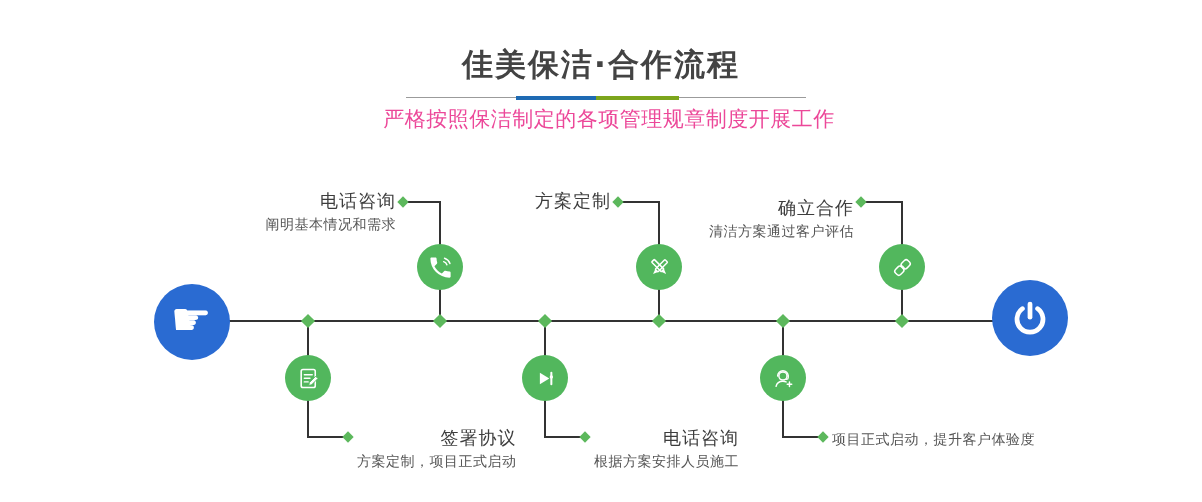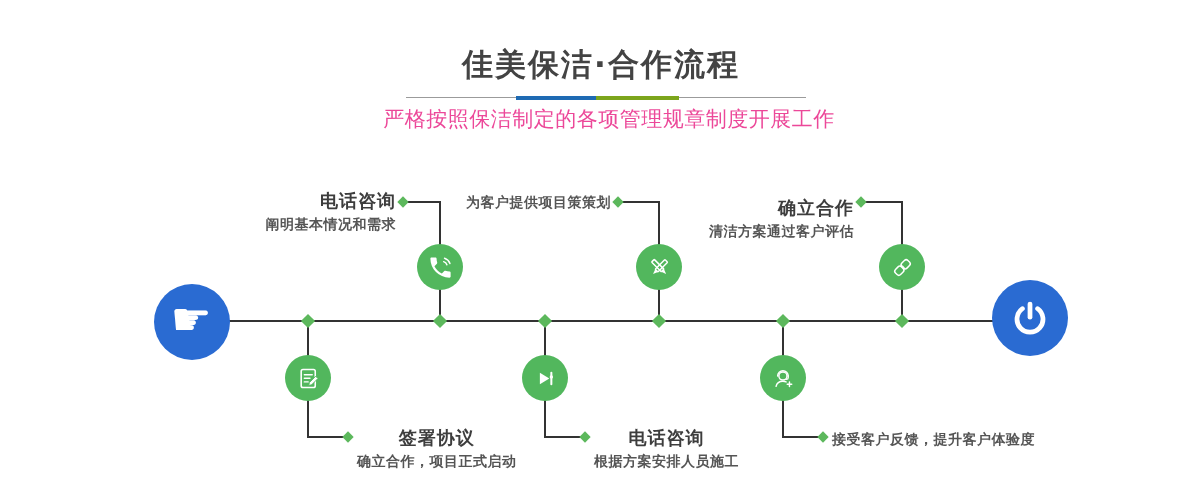--- a/index.html
+++ b/index.html
@@ -40,23 +40,23 @@
     display: flex; align-items: center; justify-content: center;
   }
   .bcircle {
     position: absolute; width: 76px; height: 76px; border-radius: 50%;
     background: #2a6bd2; z-index: 2;
     display: flex; align-items: center; justify-content: center;
   }
   .hand-glyph { color: #fff; font-size: 46px; line-height: 1; transform: translate(-1px,-3px); }
 
   
-  .lbl { position: absolute; z-index: 2; font-weight: bold; }
+  .lbl { position: absolute; z-index: 2; }
   .lbl.top { text-align: right; top: 190px; }
-  .lbl.bot { text-align: center; top: 427px; }
+  .lbl.bot { text-align: right; top: 427px; }
   .lbl .t { font-size: 18px; color: #3d3d3d; line-height: 22px; letter-spacing: 1px; }
   .lbl .d { font-size: 14px; color: #555; line-height: 19px; margin-top: 3px; letter-spacing: 0.5px; }
 </style>
 </head>
 <body>
 
 <div class="stage">
 
   <div class="hdr">
     <div class="hdr-title">佳美保洁·合作流程</div>
@@ -165,32 +165,32 @@
       <path d="M5.4 19c.6-3 3.2-4.6 6.1-4.6 1 0 2 .2 2.8.6" fill="none" stroke="#fff" stroke-width="1.3" stroke-linecap="round"></path>
       <path d="M15.3 17.2h4M17.3 15.2v4" stroke="#fff" stroke-width="1.3" stroke-linecap="round"></path>
     </svg>
   </div>
 
   <div class="lbl top" style="right:806px;">
     <div class="t">电话咨询</div>
     <div class="d">阐明基本情况和需求</div>
   </div>
   <div class="lbl top" style="right:591px;">
-    <div class="d">为客户提供项目策策划</div>
+    <div class="t">方案定制</div>
   </div>
   <div class="lbl top" style="right:348px;margin-top:7px;">
     <div class="t">确立合作</div>
     <div class="d">清洁方案通过客户评估</div>
   </div>
 
   <div class="lbl bot" style="left:357px;">
     <div class="t">签署协议</div>
-    <div class="d">确立合作，项目正式启动</div>
+    <div class="d">方案定制，项目正式启动</div>
   </div>
   <div class="lbl bot" style="left:594px;">
     <div class="t">电话咨询</div>
     <div class="d">根据方案安排人员施工</div>
   </div>
   <div class="lbl bot" style="left:832px;">
-    <div class="d">接受客户反馈，提升客户体验度</div>
+    <div class="d">项目正式启动，提升客户体验度</div>
   </div>
 
 </div>
 
 </body></html>

